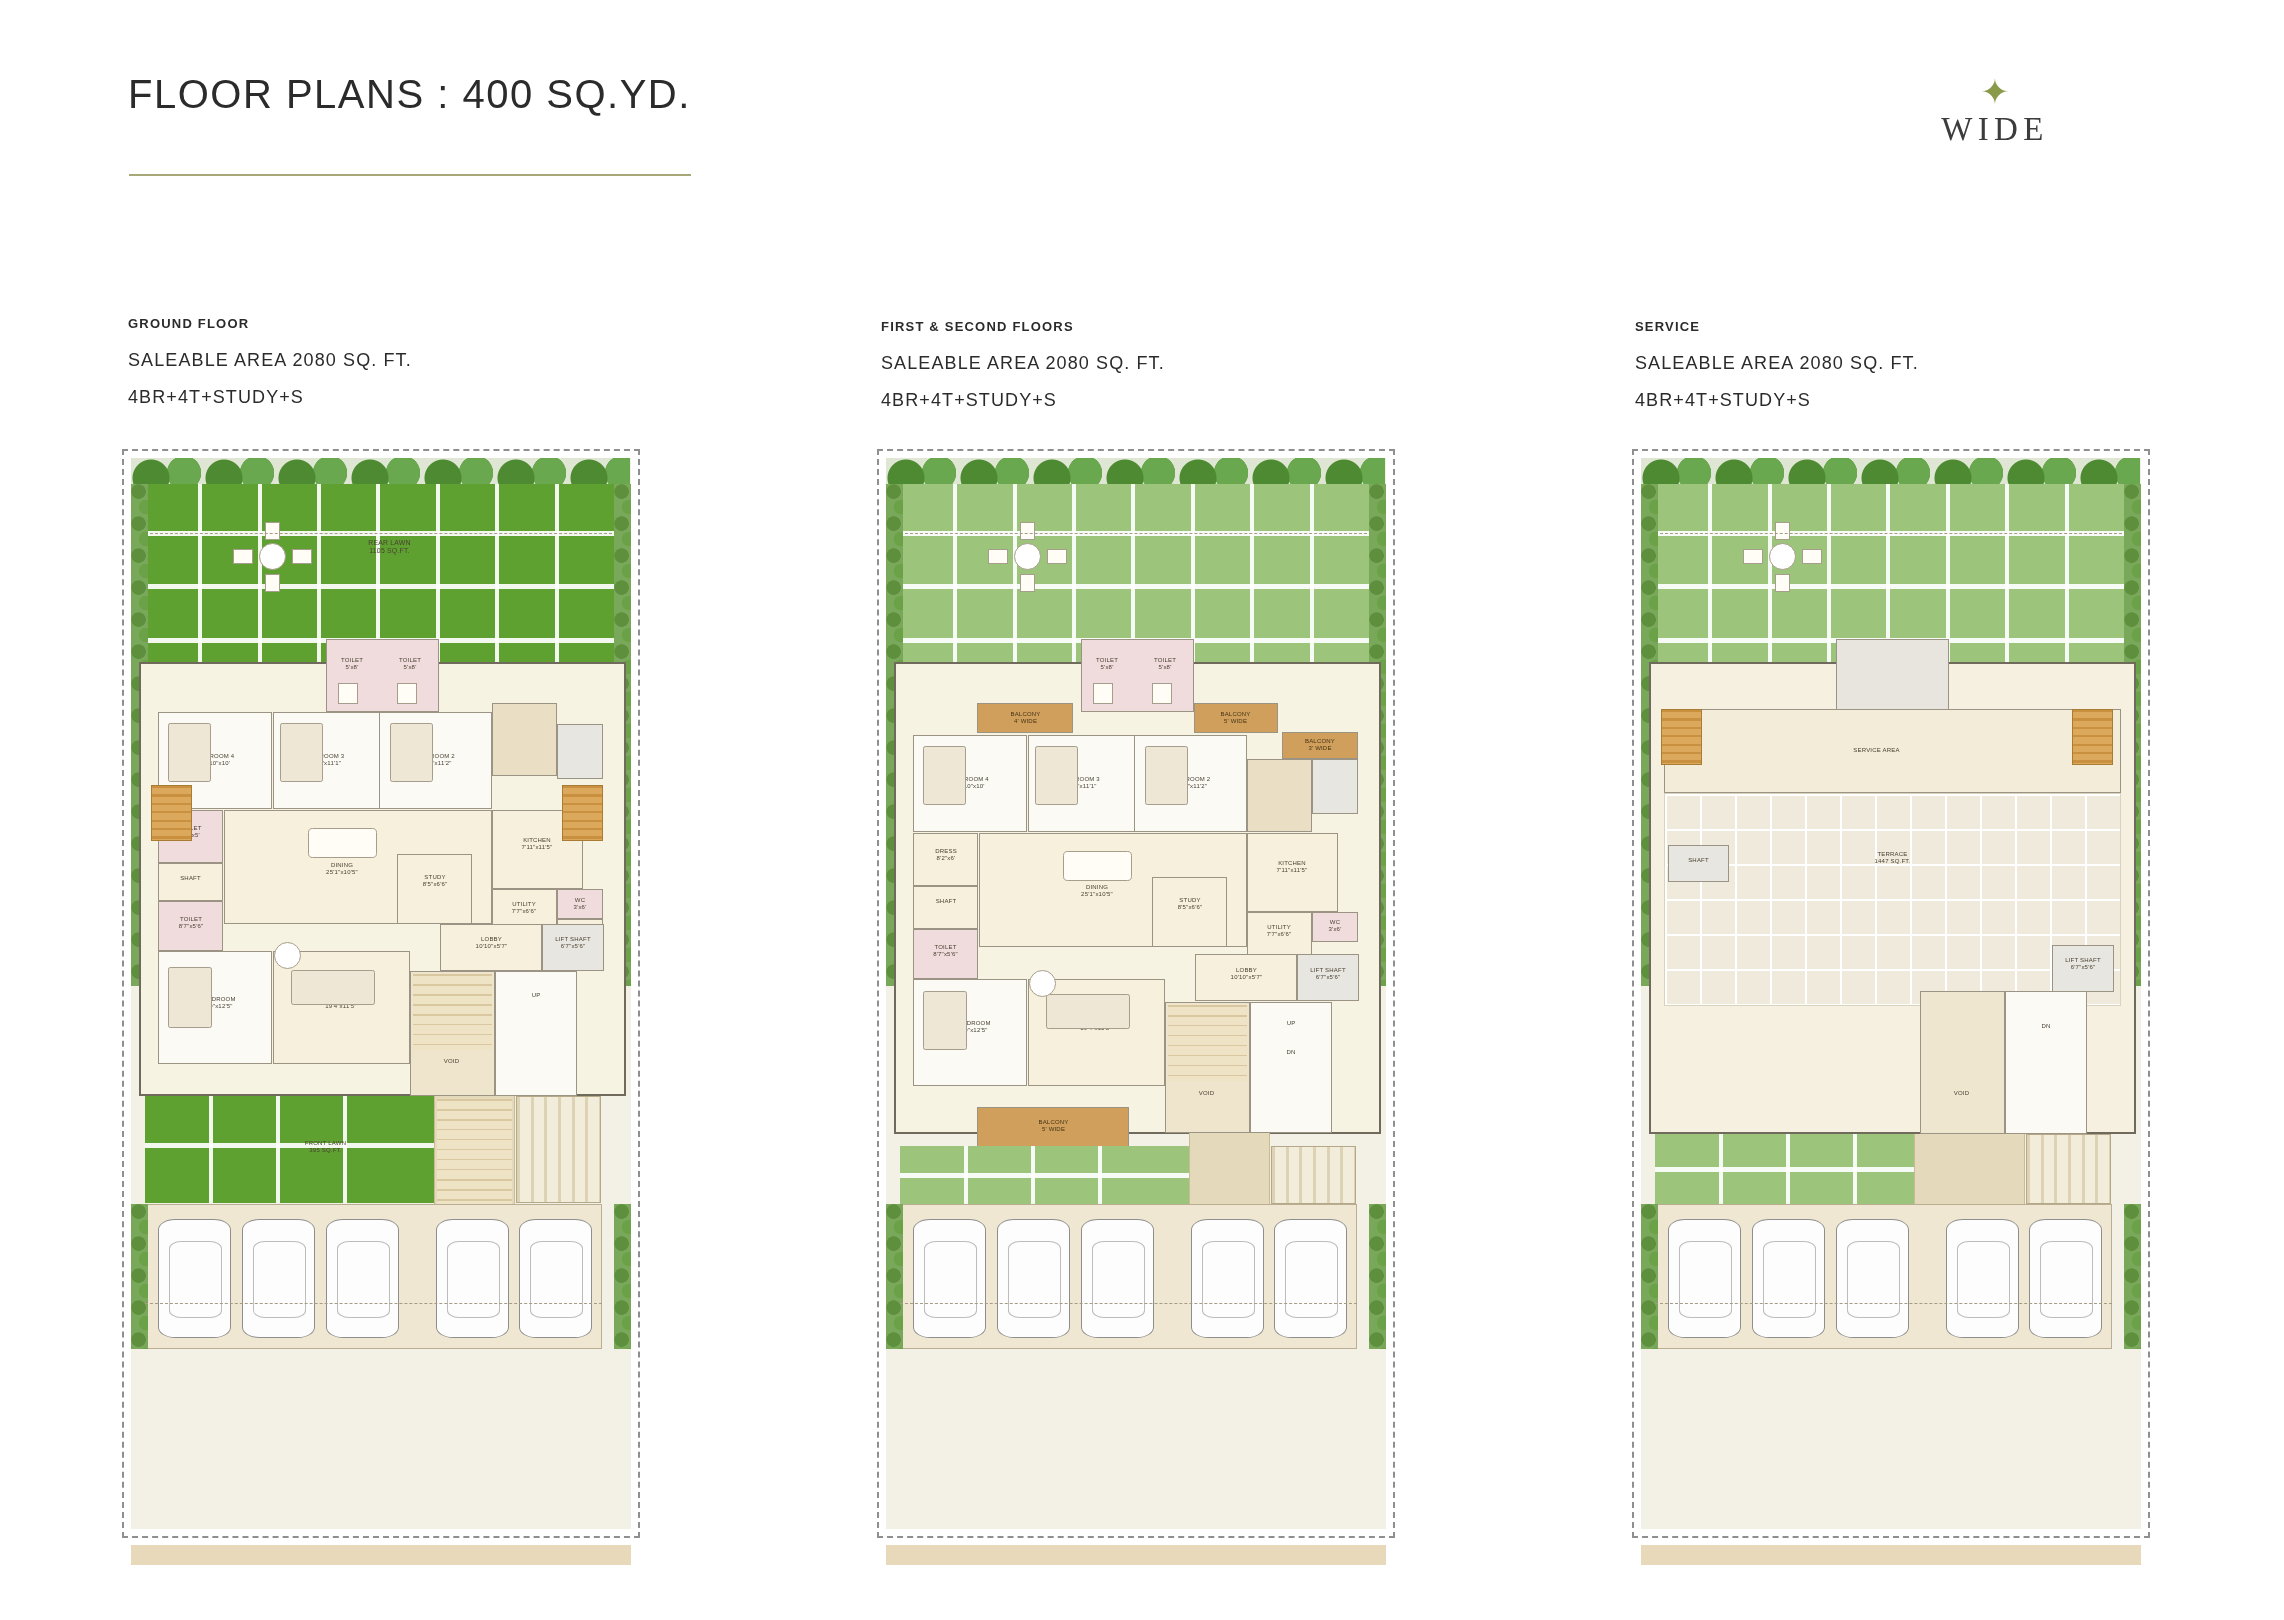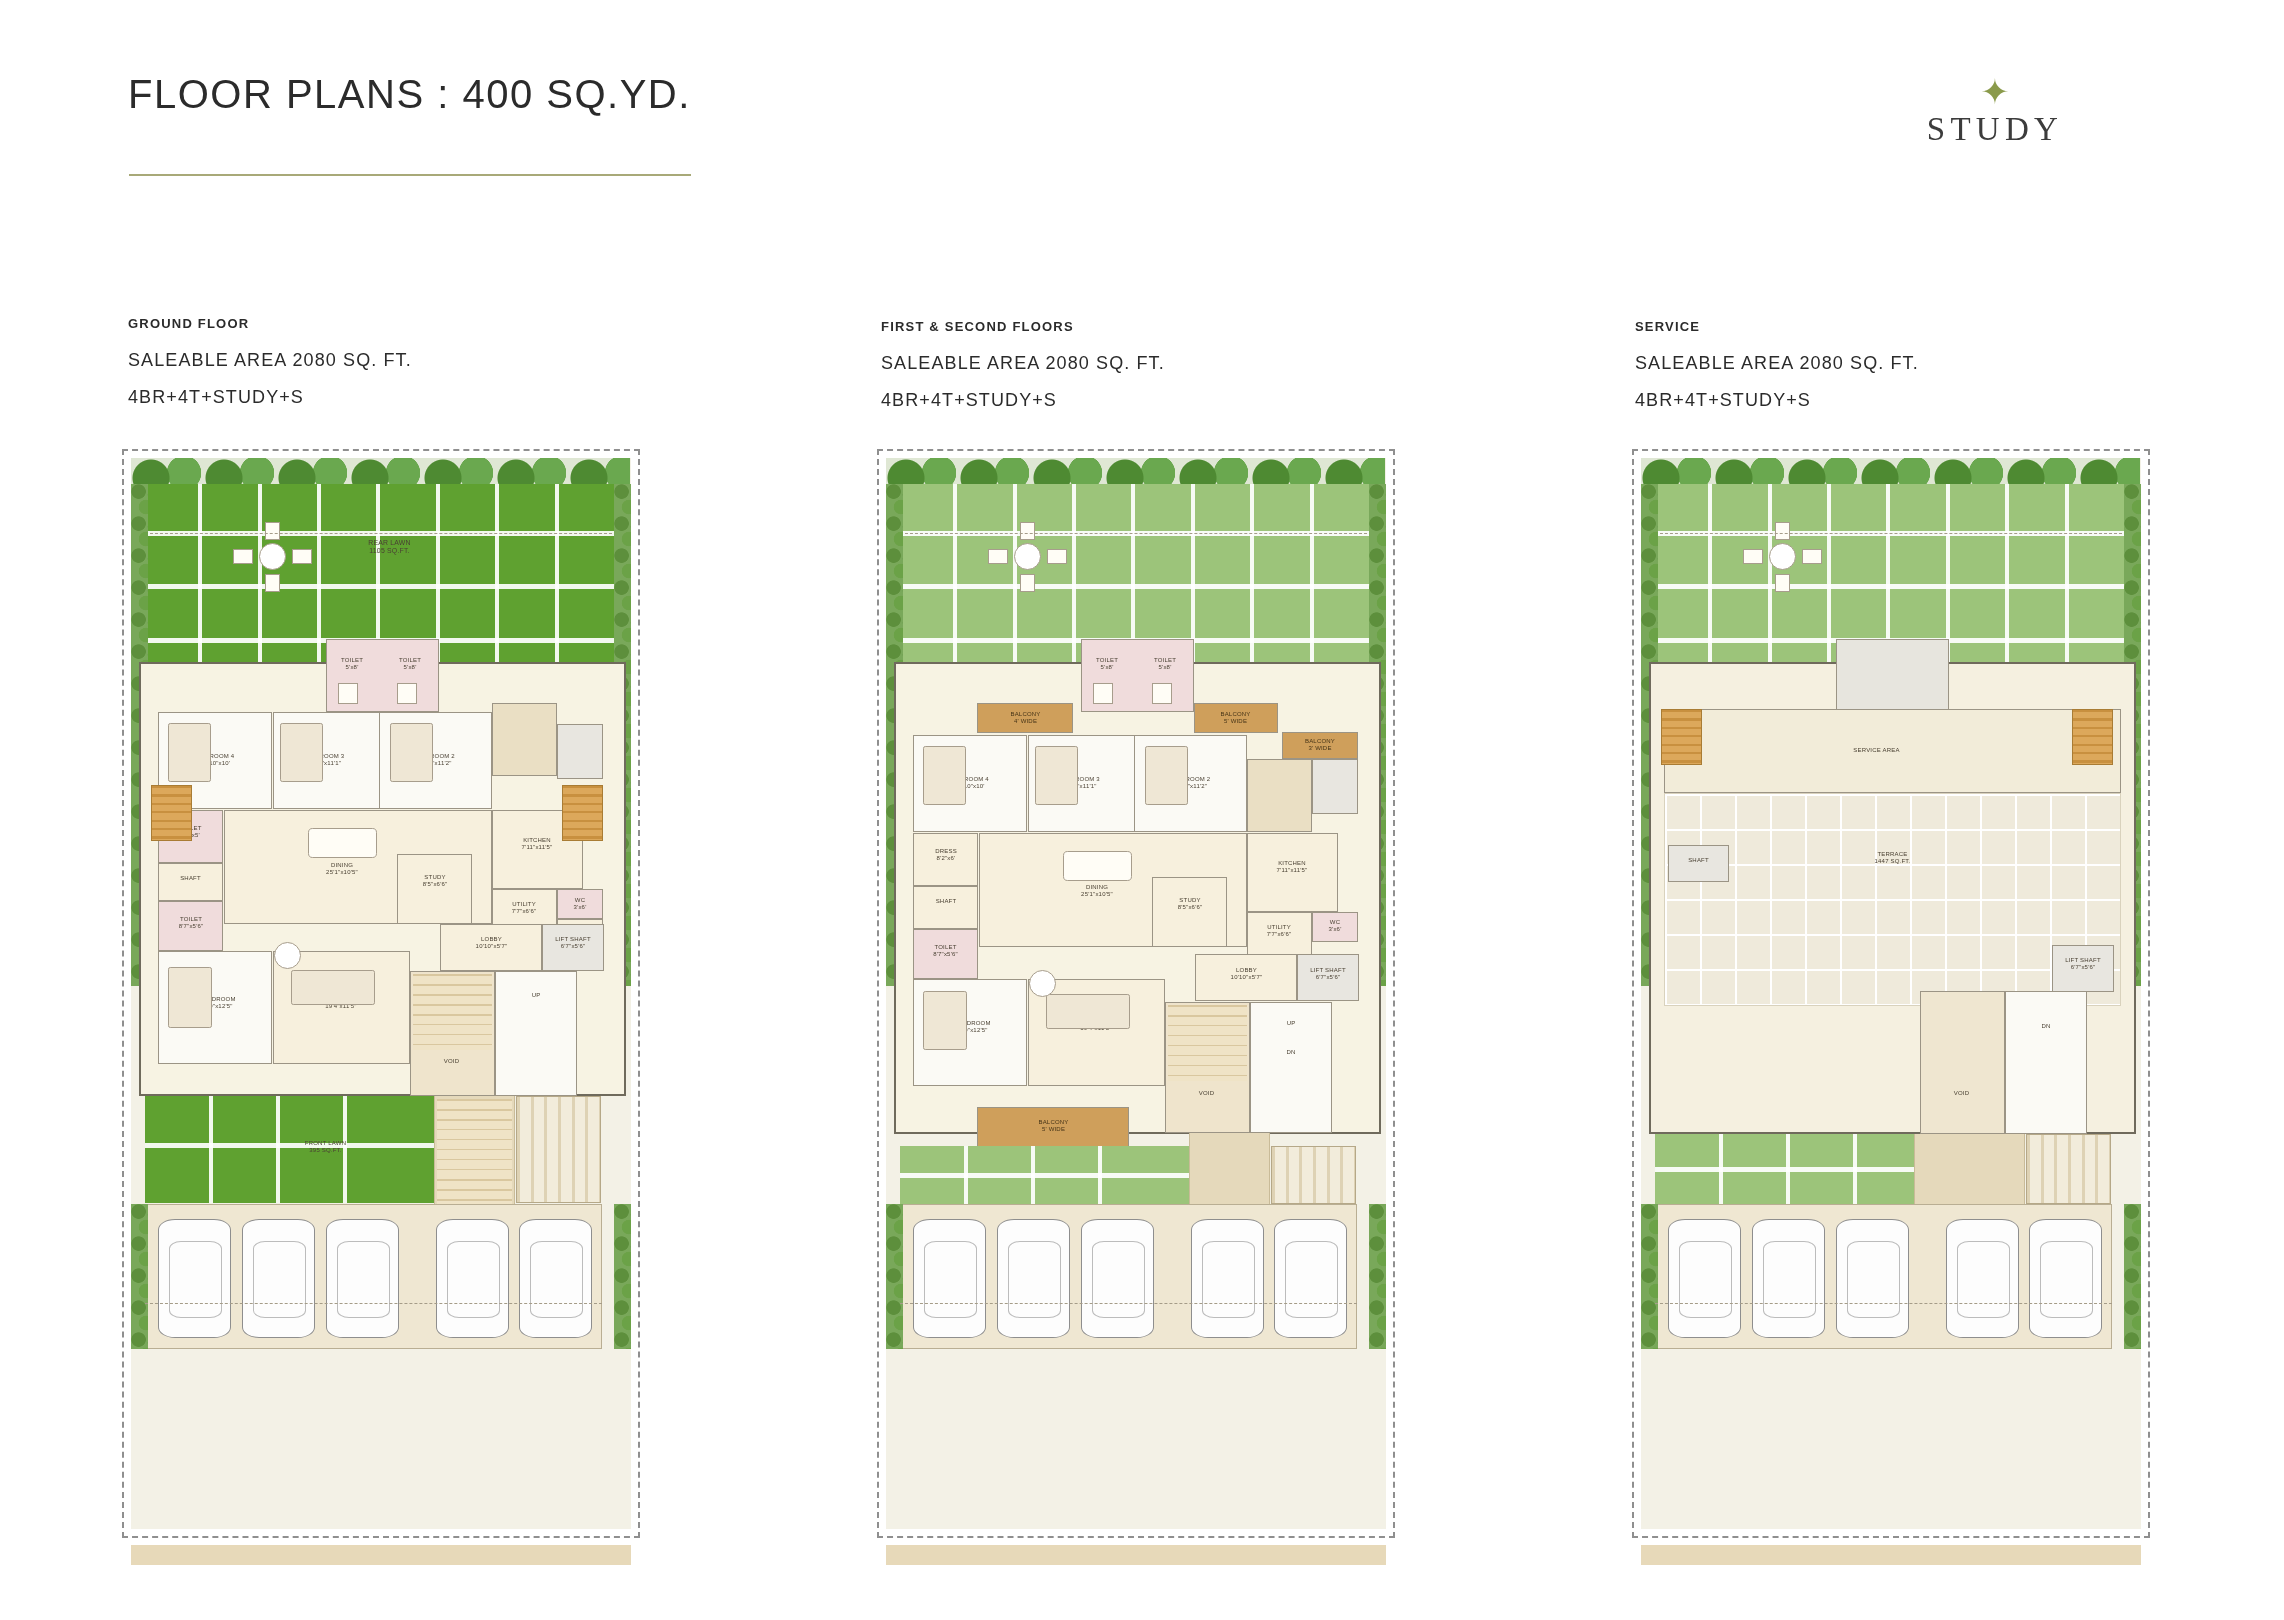--- a/index.html
+++ b/index.html
@@ -244,21 +244,21 @@
 </head>
 <body>
 
 <div class="page">
 
   <div class="page-title">FLOOR PLANS : 400 SQ.YD.</div>
   <div class="title-rule"></div>
 
   <div class="brand">
     <div class="mark">✦</div>
-    <div class="brand-top">STUDY</div>
+    <div class="brand-top">WIDE</div>
   </div>
 
   <div class="col-caption" style="left:128px; top:305px;">
     <div class="ttl">GROUND FLOOR</div>
     <div>SALEABLE AREA 2080 SQ. FT.</div>
     <div>4BR+4T+STUDY+S</div>
   </div>
 
   <div class="col-caption" style="left:881px; top:308px;">
     <div class="ttl">FIRST &amp; SECOND FLOORS</div>

